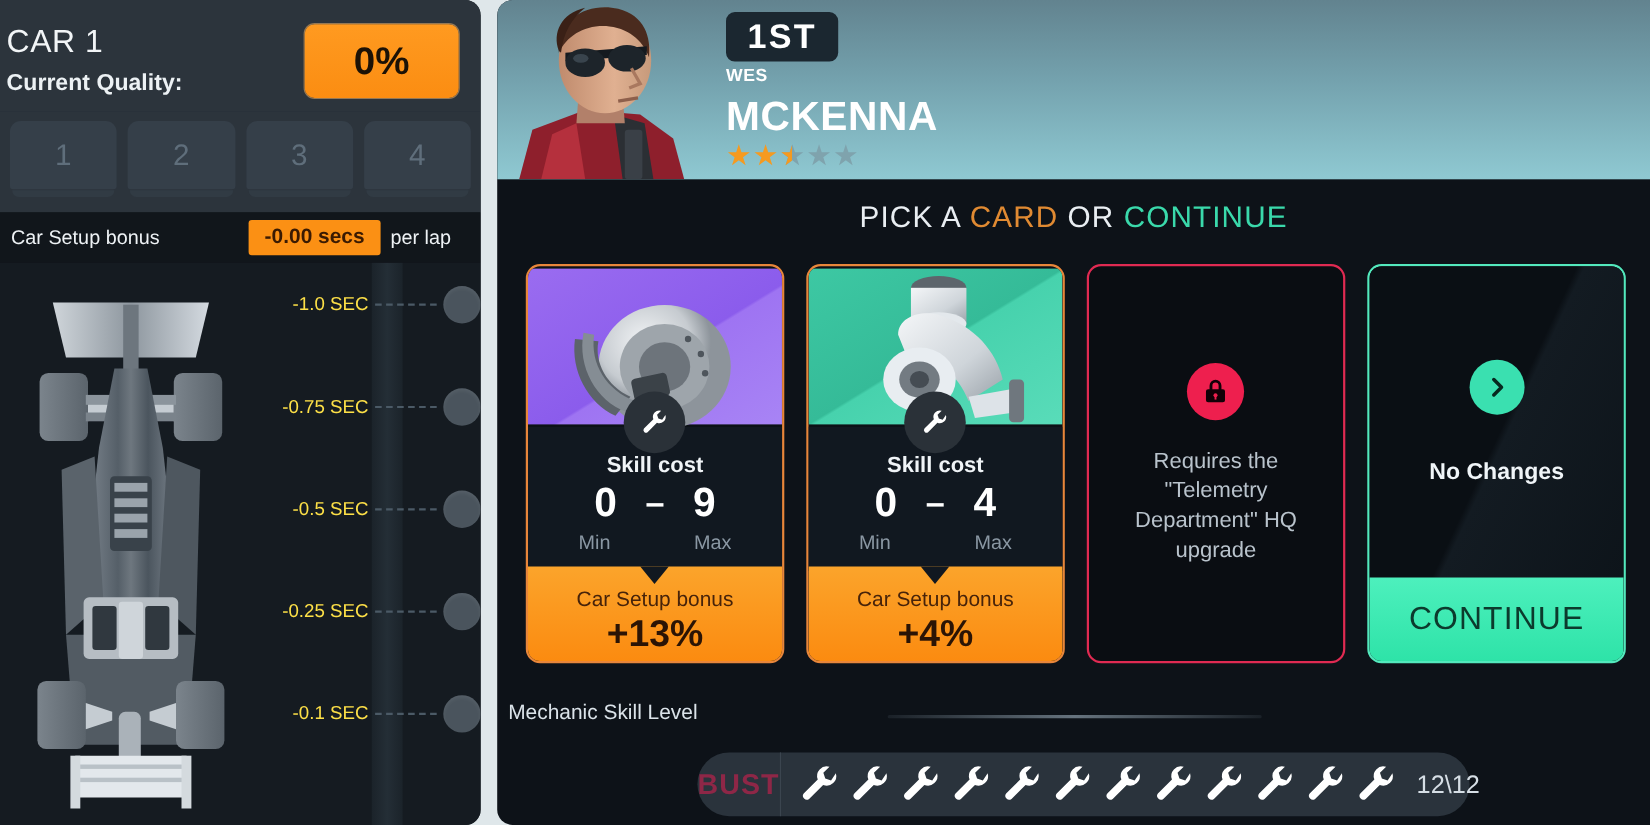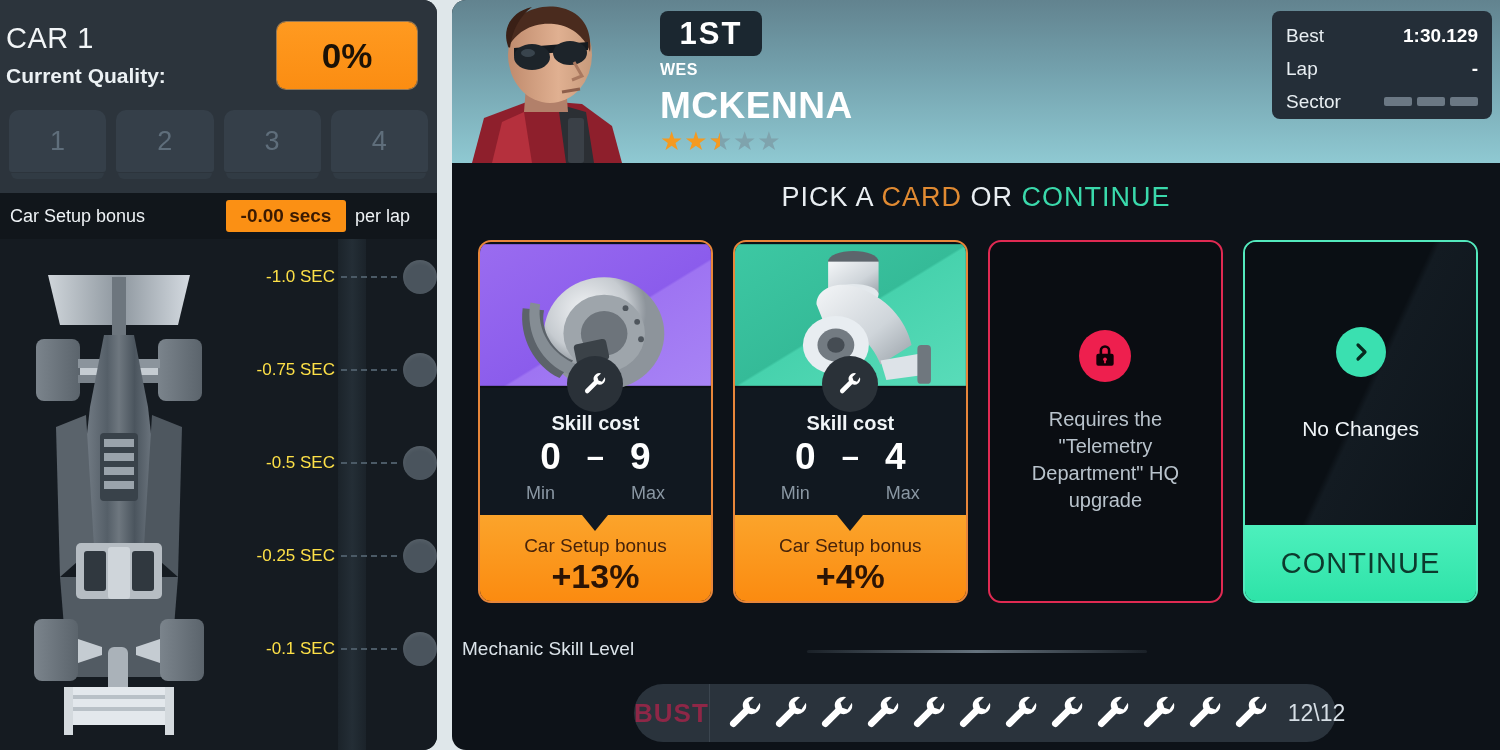--- a/index.html
+++ b/index.html
@@ -126,21 +126,21 @@
   .lock-icon { width:52px; height:52px; border-radius:50%; background:#ee1f4e;
     display:flex; align-items:center; justify-content:center; margin-bottom:24px; }
   .locked-text { text-align:center; font-size:20px; color:#b9c3cc; line-height:1.35; }
 
   .card.continue { border:2px solid #53e9bd; background:#0a0f14; }
   .cont-top { position:absolute; left:0; top:0; width:100%; height:283px;
     background:linear-gradient(115deg,#0a0f14 0%,#0a0f14 52%,#131b22 54%,#0d141a 100%);
     display:flex; flex-direction:column; align-items:center; justify-content:center; }
   .chevron-circle { width:50px; height:50px; border-radius:50%; background:#3ae0b0;
     display:flex; align-items:center; justify-content:center; margin-bottom:40px; }
-  .no-changes { font-size:21px; color:#f0f5f8; font-weight:normal; }
+  .no-changes { font-size:21px; color:#f0f5f8; font-weight:bold; }
   .cont-bot { position:absolute; left:0; bottom:0; width:100%; height:76px;
     background:linear-gradient(180deg,#4df0bd 0%,#2ee3a8 100%);
     display:flex; align-items:center; justify-content:center; }
   .cont-bot span { font-size:29px; color:#0c3a2d; letter-spacing:1px; }
 
   .mech-label { position:absolute; left:10px; top:638px; font-size:19px;
     color:#dbe3e9; }
   .mech-divider { position:absolute; left:355px; top:650px; width:340px; height:3px;
     background:linear-gradient(90deg,rgba(140,160,175,.1),rgba(175,195,210,.55),
       rgba(140,160,175,.1)); border-radius:2px; }
@@ -320,38 +320,20 @@
       <div class="d-first">WES</div>
       <div class="d-last">MCKENNA</div>
       <div class="stars">
         <span class="star full">★</span>
         <span class="star full">★</span>
         <span class="star half">★</span>
         <span class="star">★</span>
         <span class="star">★</span>
       </div>
 
-      <div class="timing">
-        <div class="t-row">
-          <span class="t-key">Best</span>
-          <span class="t-val">1:30.129</span>
-        </div>
-        <div class="t-row">
-          <span class="t-key">Lap</span>
-          <span class="t-val">-</span>
-        </div>
-        <div class="t-row">
-          <span class="t-key">Sector</span>
-          <span class="sector-bars">
-            <span class="sbar"></span>
-            <span class="sbar"></span>
-            <span class="sbar"></span>
-          </span>
-        </div>
-      </div>
     </div>
 
     <div class="pick-title">
       <span class="w">PICK A </span><span class="o">CARD</span><span class="w"> OR </span><span class="g">CONTINUE</span>
     </div>
 
     <div class="cards">
 
       <div class="card skill">
         <svg class="card-art" viewBox="0 0 238 146">

